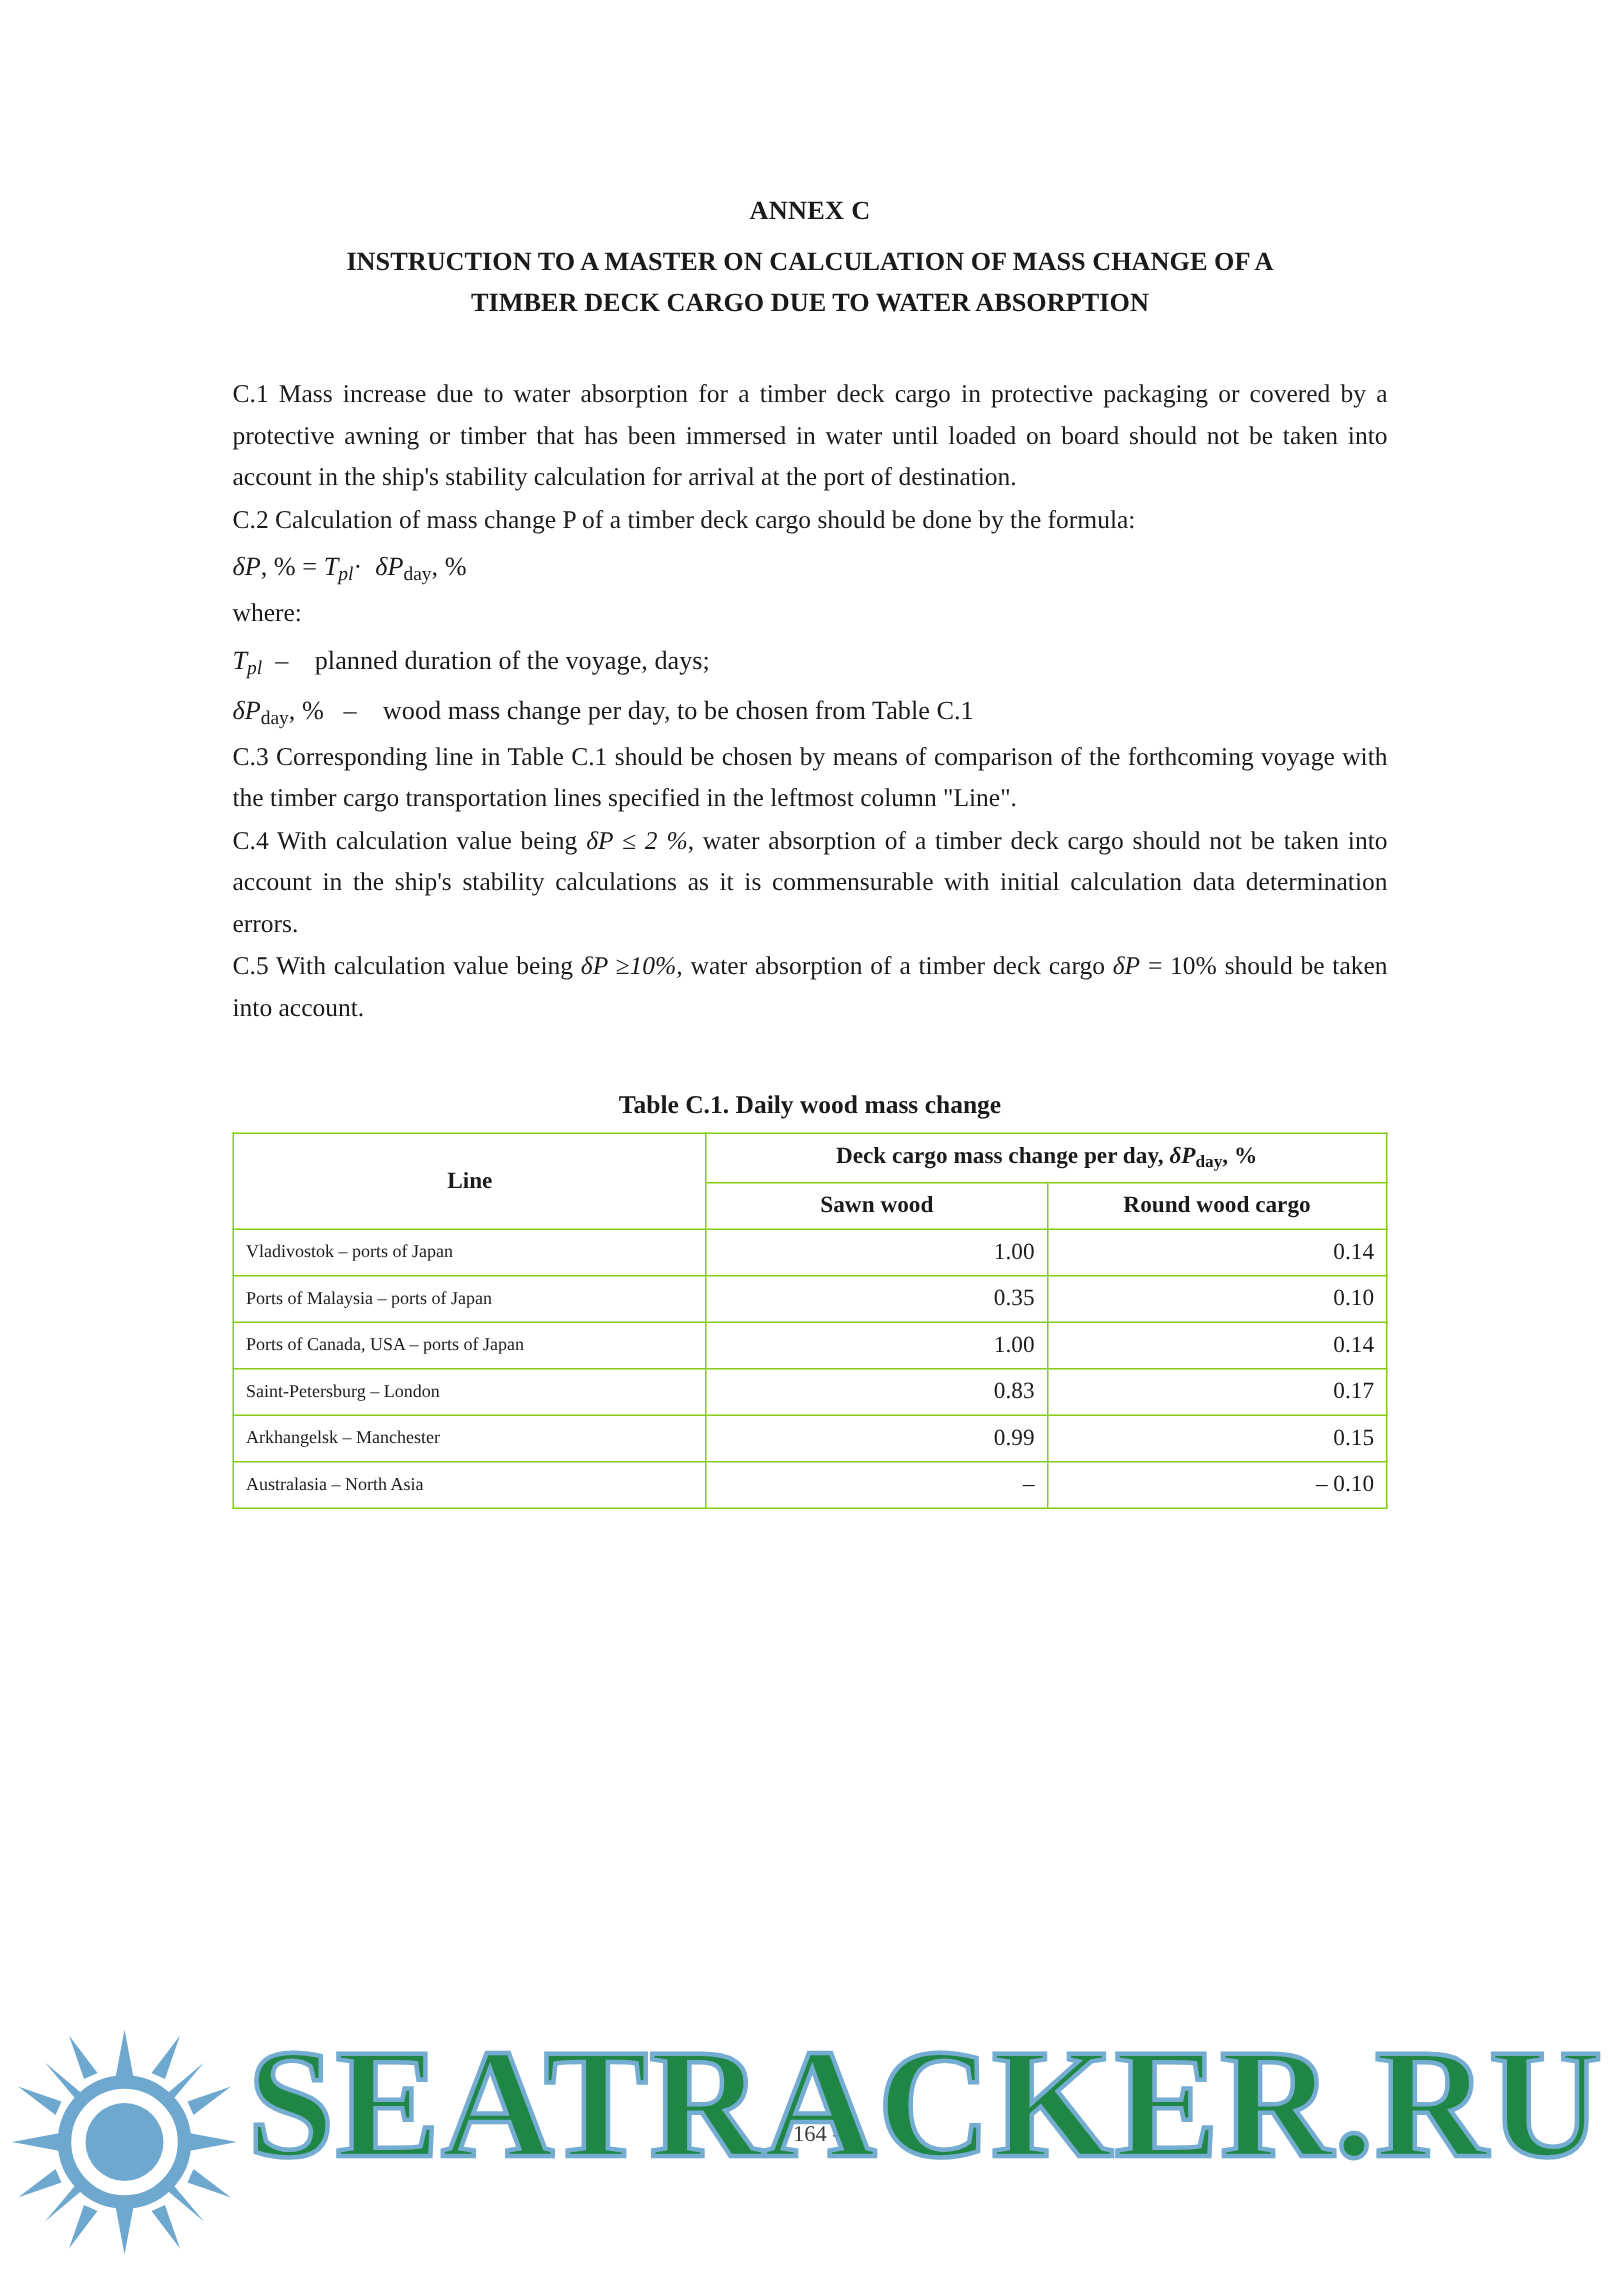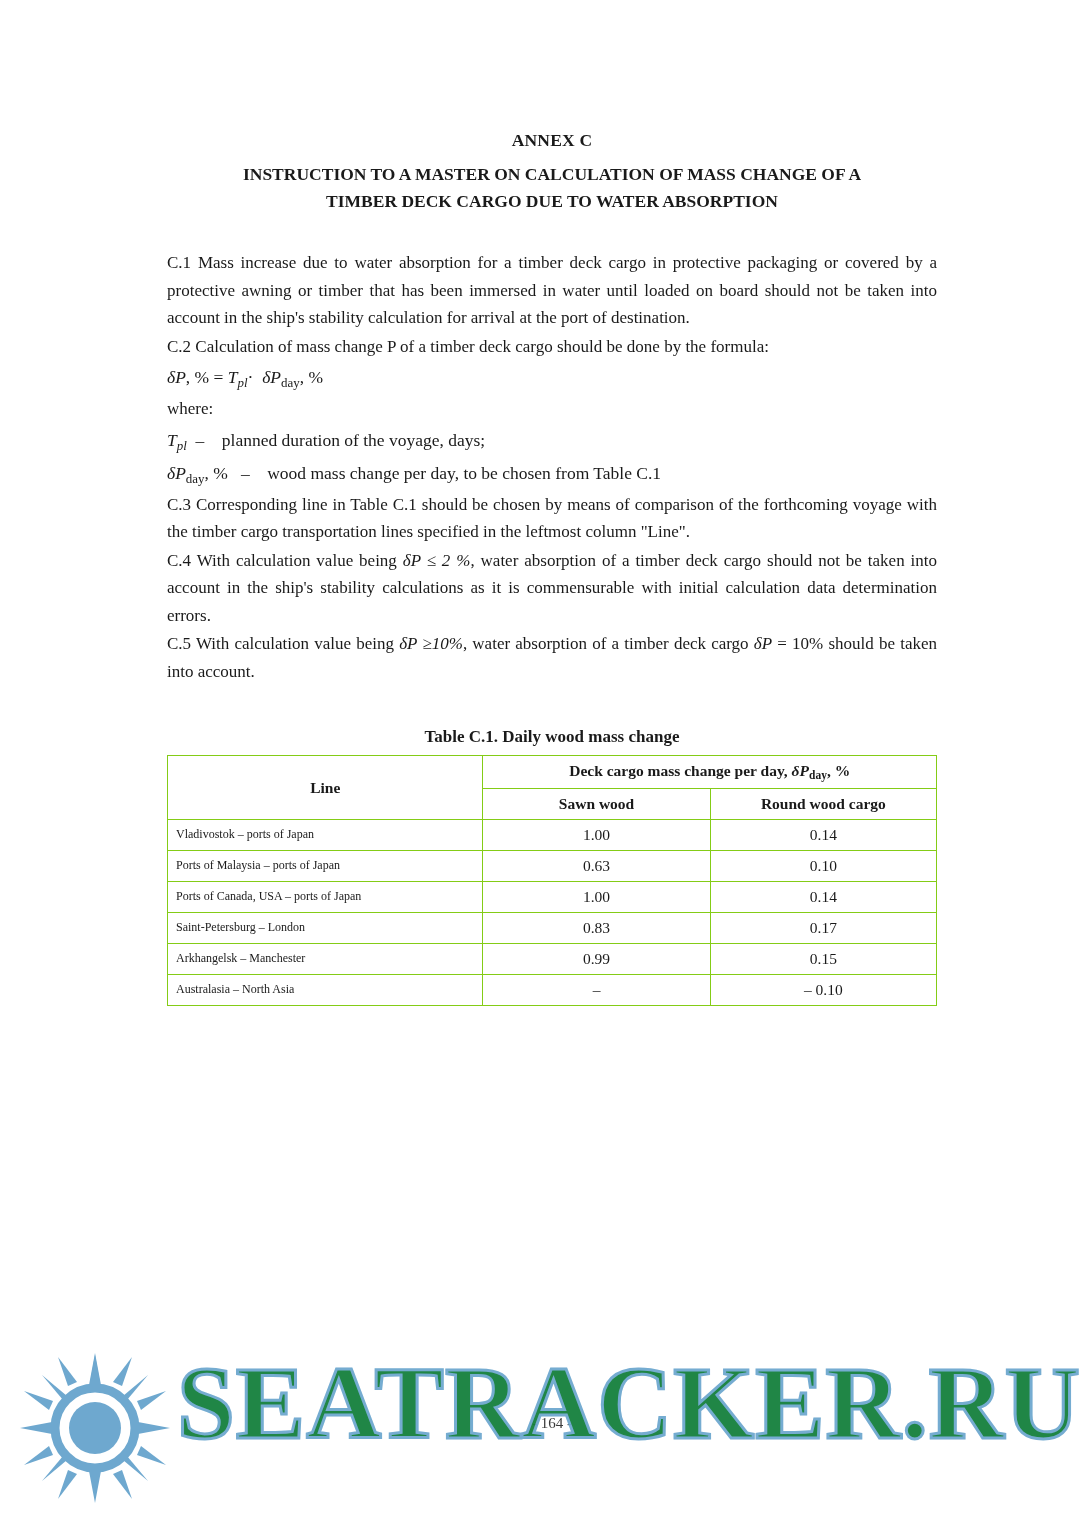--- a/index.html
+++ b/index.html
@@ -10,21 +10,21 @@
   body {
     width: 1080px;
     height: 1527px;
     position: relative;
     font-family: "Liberation Serif", serif;
     color: #1a1a1a;
     overflow: hidden;
   }
   .page {
     position: absolute;
-    left: 12px; top: 0;
+    left: 0; top: 0;
     width: 928px;
     height: 1527px;
   }
   .content {
     position: absolute;
     left: 155px;
     top: 130px;
     width: 770px;
   }
   .annex-title {
@@ -91,21 +91,21 @@
   th.line-head {
     text-align: left;
     padding-left: 10px;
   }
   td.line-cell {
     text-align: left;
     padding-left: 10px;
     font-size: 12px;
   }
   td.num {
-    text-align: center;
+    text-align: right;
   }
   .col-line { width: 315px; }
   .col-sawn { width: 227px; }
   .col-round { width: 226px; }
 
   
   .page-number {
     position: absolute;
     left: 0;
     width: 1080px;
@@ -206,21 +206,21 @@
         </tr>
       </thead>
       <tbody>
         <tr>
           <td class="line-cell">Vladivostok – ports of Japan</td>
           <td class="num">1.00</td>
           <td class="num">0.14</td>
         </tr>
         <tr>
           <td class="line-cell">Ports of Malaysia – ports of Japan</td>
-          <td class="num">0.63</td>
+          <td class="num">0.35</td>
           <td class="num">0.10</td>
         </tr>
         <tr>
           <td class="line-cell">Ports of Canada, USA – ports of Japan</td>
           <td class="num">1.00</td>
           <td class="num">0.14</td>
         </tr>
         <tr>
           <td class="line-cell">Saint-Petersburg – London</td>
           <td class="num">0.83</td>

